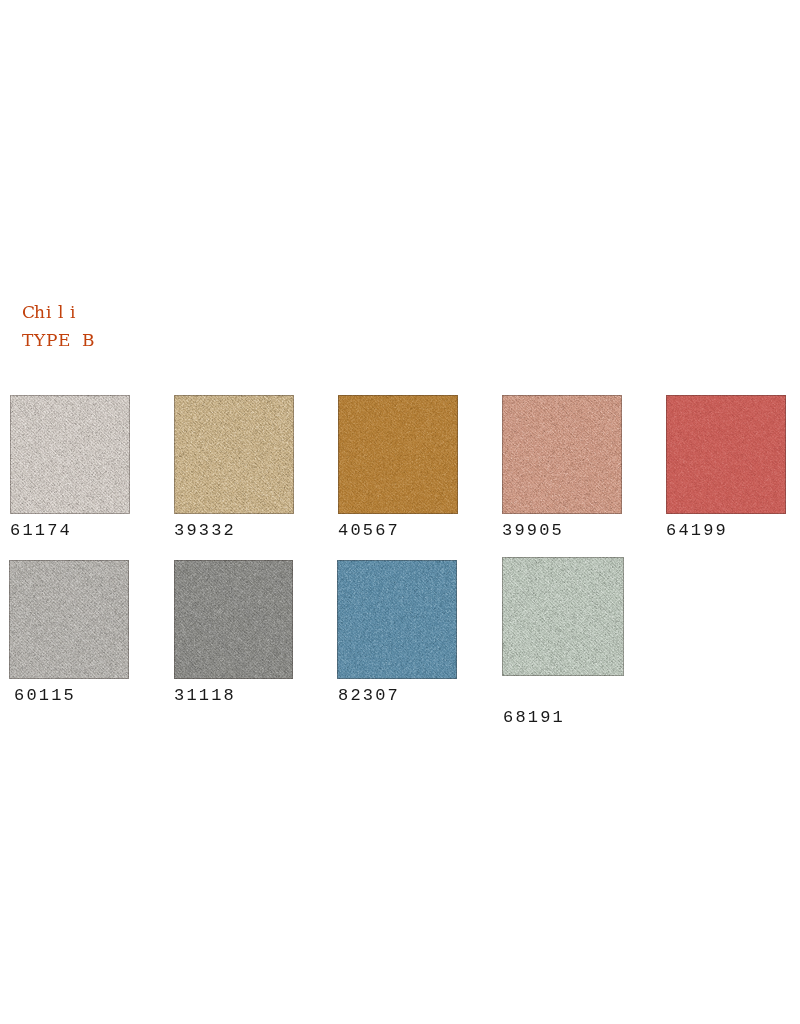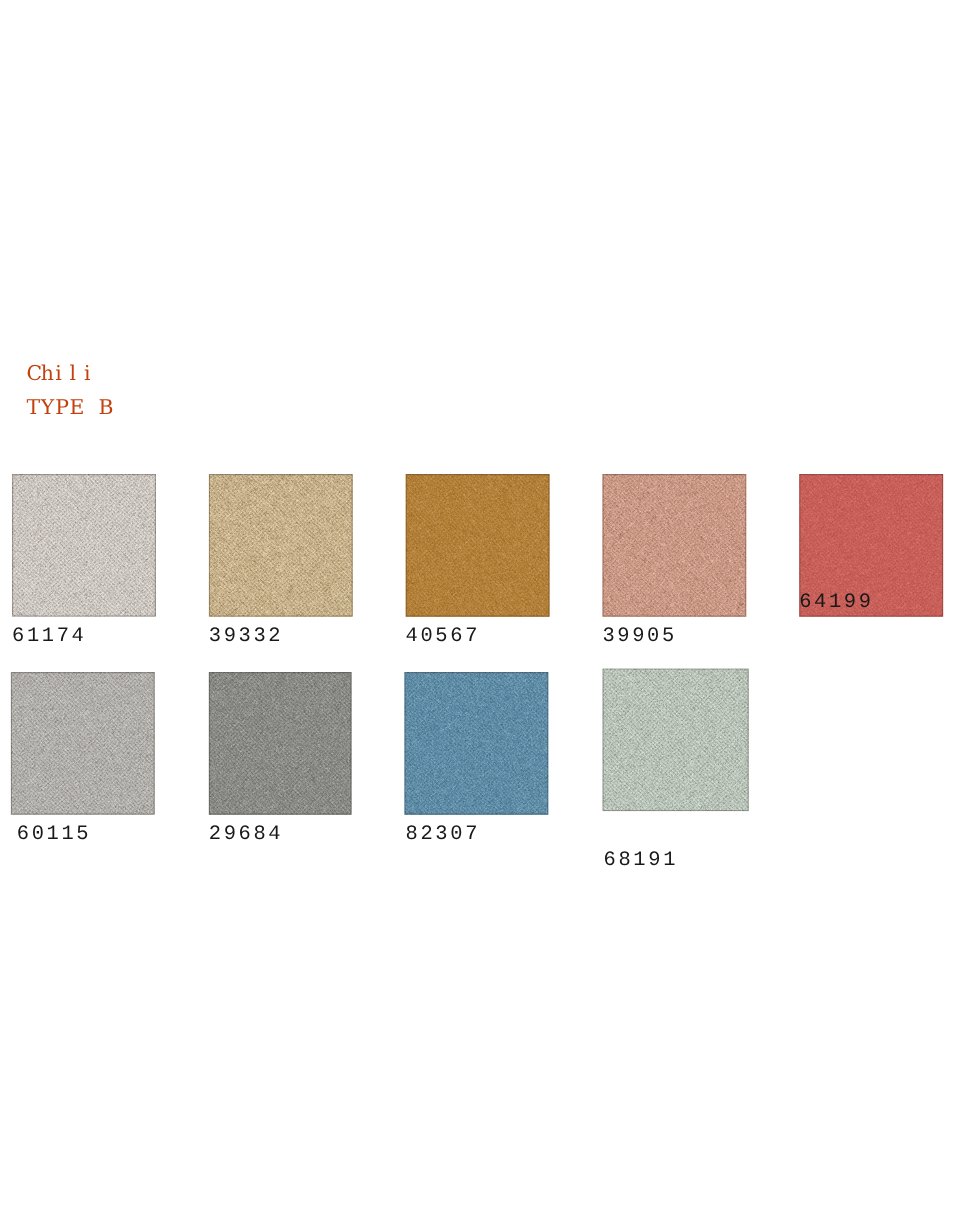--- a/index.html
+++ b/index.html
@@ -340,21 +340,21 @@
           <rect width="120" height="119" fill="url(#tw4x)"></rect>
           <g transform="rotate(-45 60 59.5)">
             <rect x="-60" y="-60" width="240" height="239" filter="url(#fs4)"></rect>
             <rect x="-60" y="-60" width="240" height="239" filter="url(#fs4L)"></rect>
           </g>
           <rect width="120" height="119" filter="url(#fg4)"></rect>
           <rect width="120" height="119" filter="url(#fg4L)"></rect>
         </svg>
         <div class="edge"></div>
       </div>
-    <div class="label" style="left: 666px; top: 494px;">64199</div>
+    <div class="label" style="left: 666px; top: 522px;">64199</div>
 
     <div class="swatch" style="left: 9px; top: 560px; width: 120px; height: 119px; background: rgb(191, 187, 180);">
         <svg class="grain" width="120" height="119">
           <defs>
             <pattern id="tw5" width="2.4" height="2.4" patternUnits="userSpaceOnUse" patternTransform="rotate(45)">
               <rect width="2.4" height="1.2" fill="rgba(0,0,0,0.119)"></rect>
               <rect y="1.2" width="2.4" height="1.2" fill="rgba(255,255,255,0.134)"></rect>
             </pattern>
             <pattern id="tw5x" width="2.64" height="2.64" patternUnits="userSpaceOnUse" patternTransform="rotate(-45)">
               <rect width="2.64" height="1.32" fill="rgba(0,0,0,0.059)"></rect>
@@ -446,21 +446,21 @@
           <rect width="119" height="119" fill="url(#tw6x)"></rect>
           <g transform="rotate(-45 59.5 59.5)">
             <rect x="-60" y="-60" width="239" height="239" filter="url(#fs6)"></rect>
             <rect x="-60" y="-60" width="239" height="239" filter="url(#fs6L)"></rect>
           </g>
           <rect width="119" height="119" filter="url(#fg6)"></rect>
           <rect width="119" height="119" filter="url(#fg6L)"></rect>
         </svg>
         <div class="edge"></div>
       </div>
-    <div class="label" style="left: 174px; top: 687px;">29684</div>
+    <div class="label" style="left: 174px; top: 687px;">31118</div>
 
     <div class="swatch" style="left: 337px; top: 560px; width: 120px; height: 119px; background: rgb(71, 134, 170);">
         <svg class="grain" width="120" height="119">
           <defs>
             <pattern id="tw7" width="2.4" height="2.4" patternUnits="userSpaceOnUse" patternTransform="rotate(45)">
               <rect width="2.4" height="1.2" fill="rgba(0,0,0,0.063)"></rect>
               <rect y="1.2" width="2.4" height="1.2" fill="rgba(255,255,255,0.071)"></rect>
             </pattern>
             <pattern id="tw7x" width="2.64" height="2.64" patternUnits="userSpaceOnUse" patternTransform="rotate(-45)">
               <rect width="2.64" height="1.32" fill="rgba(0,0,0,0.032)"></rect>

